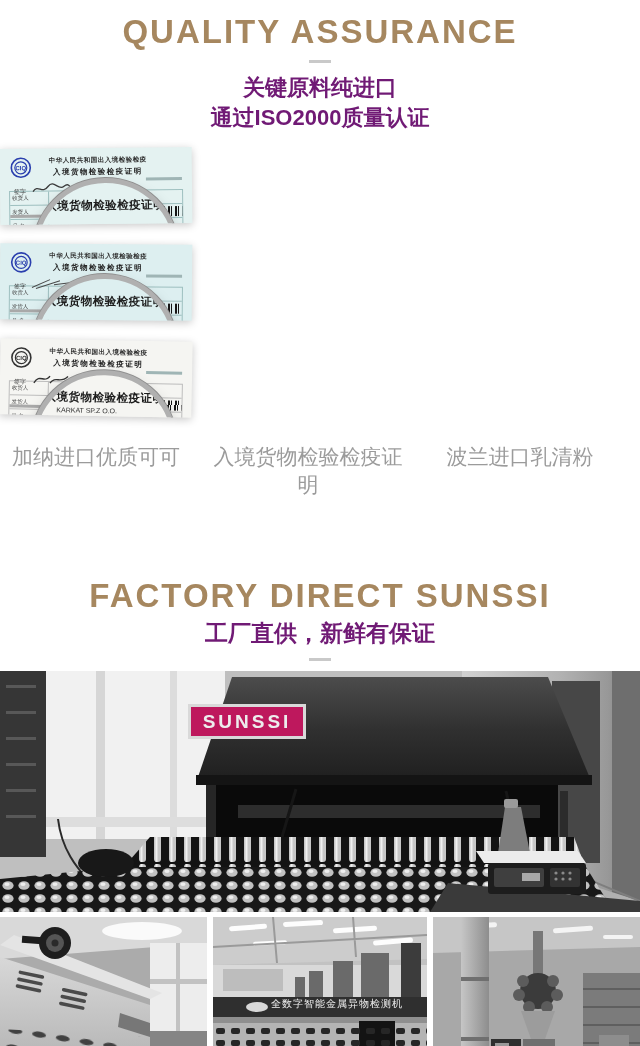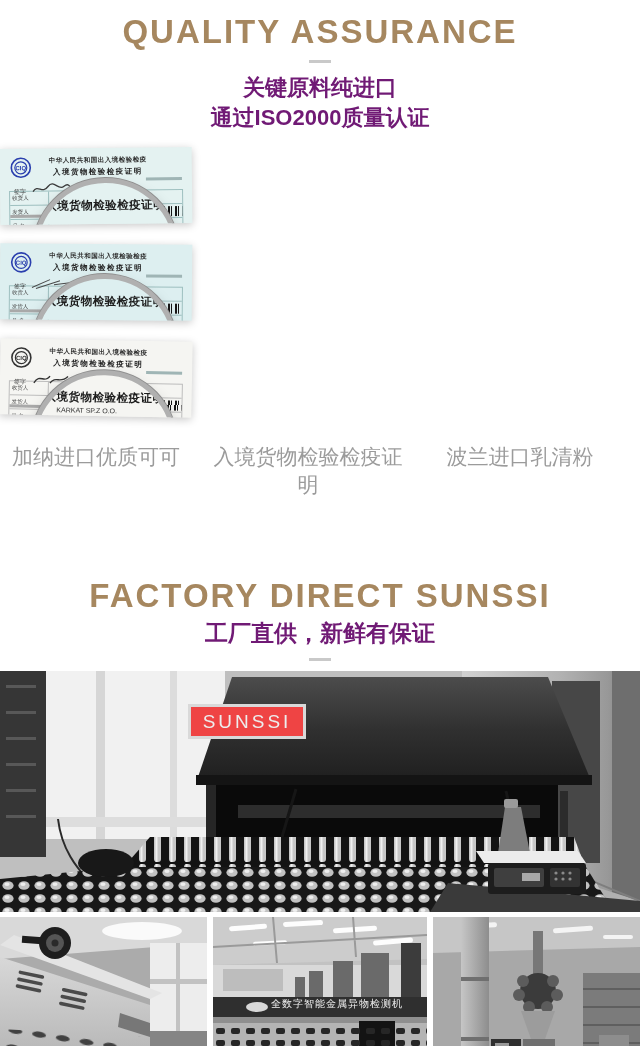--- a/index.html
+++ b/index.html
@@ -81,23 +81,23 @@
     align-items:center;justify-content:flex-start;padding-left:2px;overflow:hidden;}
   .captions{display:flex;gap:20px;margin-top:27px;}
   .captions span{width:192px;text-align:center;font-size:21px;color:#9b9b9b;}
 
   
   .f-head{margin-top:78px;}
   .f-head .sub{font-size:23px;margin-top:4px;font-family:Liberation Serif, serif;}
   .mainphoto{position:relative;width:640px;height:241px;margin-top:7px;background:#bfbfbf;}
   .brand-badge{
     position:absolute;left:188px;top:33px;width:112px;height:29px;
-    border:3px solid #d9d9d9;background:#ef4444;color:#ededed;
+    border:3px solid #d9d9d9;background:#be185d;color:#ededed;
     display:flex;align-items:center;justify-content:center;
-    font-size:19px;font-weight:normal;letter-spacing:3px;
+    font-size:19px;font-weight:bold;letter-spacing:3px;
   }
   .photo-row{display:flex;gap:6px;margin-top:5px;}
   .photo{position:relative;background:#b5b5b5;}
   .p-a{width:207px;height:194px;}
   .p-b{width:214px;height:194px;}
   .p-c{width:207px;height:194px;}
   .banner-text{
     position:absolute;left:58px;top:80px;height:13px;display:flex;align-items:center;
     color:#f0f0f0;font-size:10px;font-weight:normal;letter-spacing:1px;white-space:nowrap;
   }

